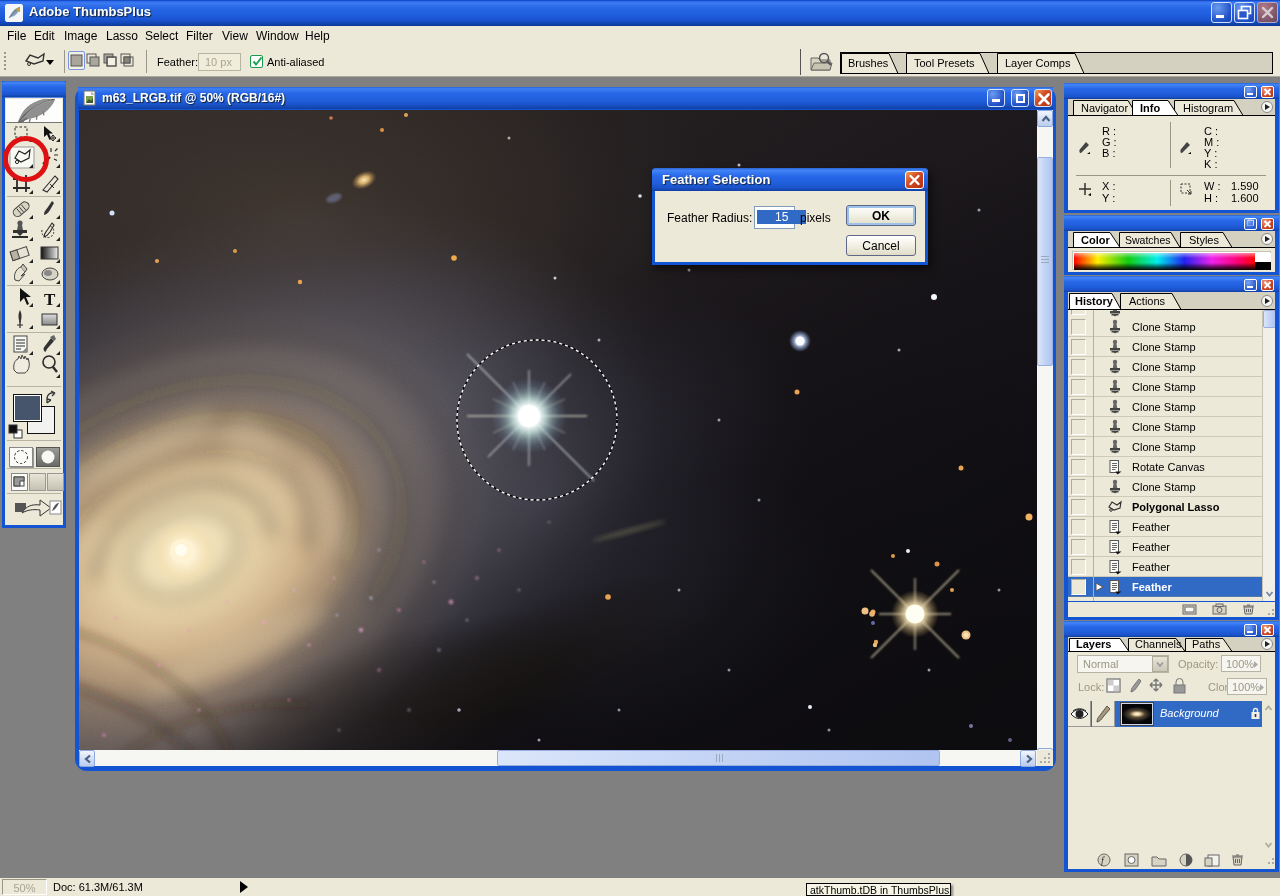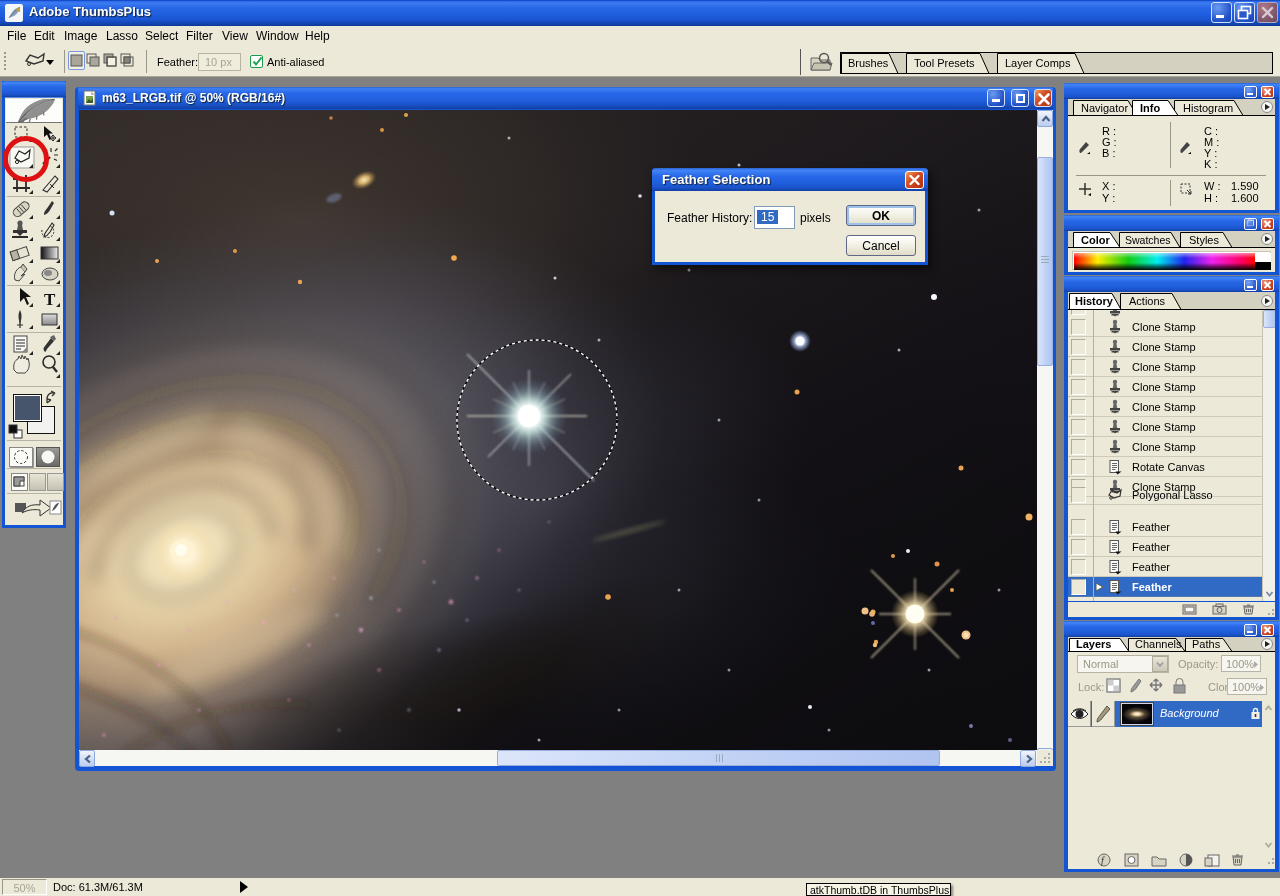--- a/index.html
+++ b/index.html
@@ -16,21 +16,21 @@
 #b-cls{left:1257px;background:radial-gradient(circle at 30% 25%,#b07a88,#7c5468 70%,#6a4a60);border-color:#b8a8c0;}
 
 #menubar{left:0;top:26px;width:1280px;height:20px;background:#ece9d8;color:#000;font-size:12px;}
 #menubar span{position:absolute;top:3px;}
 
 #optbar{left:0;top:46px;width:1280px;height:31px;background:#ece9d8;border-bottom:1px solid #aca899;}
 .vsep{position:absolute;top:4px;width:1px;height:23px;background:#9a9786;}
 
 #workspace{left:0;top:77px;width:1280px;height:801px;background:#808080;}
 
-#docwin{left:75px;top:87px;width:981px;height:684px;background:#1254d2;border-radius:4px;}
+#docwin{left:75px;top:87px;width:981px;height:684px;background:#1254d2;border-radius:12px;}
 #doctitle{left:3px;top:0px;width:975px;height:22px;
 background:linear-gradient(180deg,#2a63d4 0%,#3f80f4 8%,#2868e8 28%,#2161e0 55%,#1b54cc 78%,#1140a4 100%);}
 #docimg{left:4px;top:23px;width:958px;height:640px;overflow:hidden;background:#0d0c10;}
 .dbtn{top:2px;width:18px;height:18px;border-radius:3px;border:1px solid #d4e4fa;background:radial-gradient(circle at 30% 25%,#6b9cf0,#2050c8 70%,#1a44b4);}
 .sbtn{width:16px;height:17px;border:1px solid #8ca8dc;border-radius:2px;background:linear-gradient(180deg,#f2f6fd,#cfdcf5 60%,#bccdee);}
 .sthumb{border:1px solid #98aee0;border-radius:2px;background:linear-gradient(90deg,#dce6fa,#c2d3f5 50%,#b0c4f0);}
 
 #statusbar{left:0;top:878px;width:1280px;height:18px;background:#ece9d8;font-size:11px;color:#000;}
 
 .panel{background:#1254d2;}
@@ -649,23 +649,23 @@
   </div>
 
   <div id="dialog" class="abs">
     <div class="dtitle">
       <div class="abs" style="left:10px;top:4px;color:#fff;font-size:13px;font-weight:bold;text-shadow:1px 1px 1px #123;">Feather Selection</div>
       <div class="abs" style="left:253px;top:3px;width:19px;height:18px;border-radius:3px;border:1px solid #fff;background:linear-gradient(135deg,#f0a058,#d44e26 40%,#b03010);"><svg width="17" height="16" viewBox="0 0 17 16">
             <path d="M4.5 4 L12.5 12 M12.5 4 L4.5 12" stroke="#fff" stroke-width="2.4" stroke-linecap="round"></path>
           </svg></div>
     </div>
     <div class="dbody">
-      <div class="abs" style="left:12px;top:20px;font-size:12px;">Feather History:</div>
+      <div class="abs" style="left:12px;top:20px;font-size:12px;">Feather Radius:</div>
       <div class="abs" style="left:99px;top:15px;width:41px;height:23px;background:#fff;border:1px solid #7f9db9;">
-        <span style="position:absolute;left:2px;top:3px;font-size:12px;background:#316ac5;color:#fff;padding:0 4px;">15</span>
+        <span style="position:absolute;left:2px;top:3px;font-size:12px;background:#316ac5;color:#fff;padding:0 18px;">15</span>
       </div>
       <div class="abs" style="left:145px;top:20px;font-size:12px;">pixels</div>
       <div class="xpbtn" style="left:191px;top:14px;box-shadow:inset 0 0 0 2px #9ec1ea;font-weight:bold;">OK</div>
       <div class="xpbtn" style="left:191px;top:44px;">Cancel</div>
     </div>
   </div>
 
   <div id="statusbar" class="abs">
     <div class="abs" style="left:2px;top:1px;width:45px;height:16px;border:1px solid #9a9684;border-right-color:#fff;border-bottom-color:#fff;color:#a8a494;text-align:center;padding-top:2px;">50%</div>
     <div class="abs" style="left:53px;top:3px;">Doc: 61.3M/61.3M</div>
@@ -886,21 +886,21 @@
           <div class="hicon"><svg width="16" height="16" viewBox="0 0 16 16">
               <circle cx="8" cy="3" r="2.2" fill="#666"></circle>
               <path d="M6.5 5 L5.8 9 L10.2 9 L9.5 5 Z" fill="#666"></path>
               <rect x="3" y="9" width="10" height="2.5" fill="#444"></rect>
               <path d="M4.5 12 L11.5 12 L11.5 13.5 L4.5 13.5 Z" fill="#444"></path>
               <path d="M5.5 12 L8 14.5 L10.5 12 Z" fill="#444"></path>
             </svg></div>
           <div class="hlabel">Clone Stamp</div>
           <div style="position:absolute;left:0;bottom:0;width:100%;height:1px;background:rgba(150,146,130,0.35)"></div>
         </div>
-        <div class="hrow" style="top:175px;">
+        <div class="hrow" style="top:187px;font-weight:bold;">
           <div class="hwell"></div>
           <div class="hicon"><svg width="16" height="16" viewBox="0 0 16 16">
               <path d="M2 8 L5 3 L10 6 L14 3 L13 9 L7 11 Z" fill="none" stroke="#333" stroke-width="1.2"></path>
               <circle cx="4" cy="11" r="1.3" fill="none" stroke="#333"></circle>
             </svg></div>
           <div class="hlabel">Polygonal Lasso</div>
           <div style="position:absolute;left:0;bottom:0;width:100%;height:1px;background:rgba(150,146,130,0.35)"></div>
         </div>
         <div class="hrow" style="top:207px;">
           <div class="hwell"></div>

